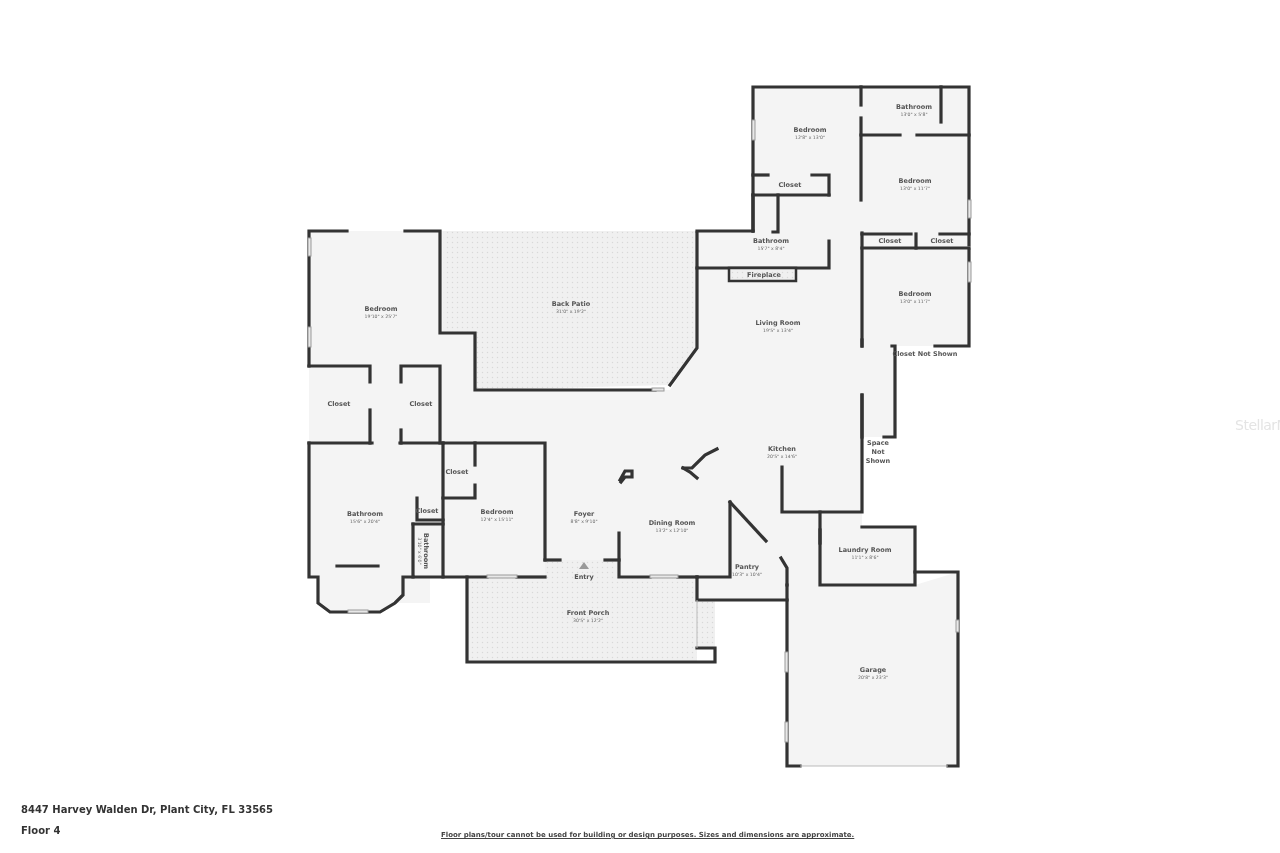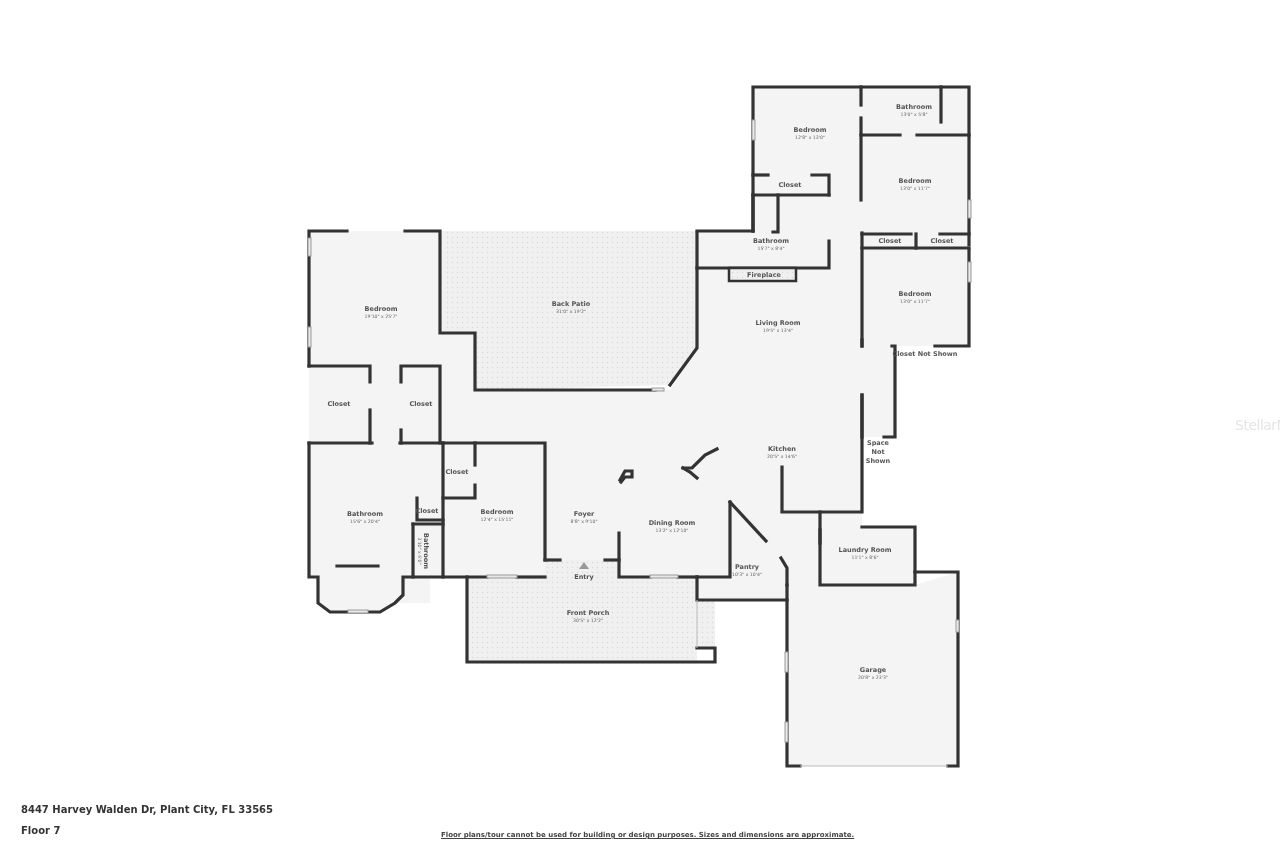--- a/index.html
+++ b/index.html
@@ -216,14 +216,14 @@
     <text class="room-name" x="588" y="615">Front Porch</text>
     <text class="room-dim" x="588" y="622">30'5" x 12'2"</text>
 
     <text class="room-name" x="873" y="672">Garage</text>
     <text class="room-dim" x="873" y="679">20'8" x 23'3"</text>
   </g>
 </svg>
 
 <div class="watermark">StellarMLS</div>
 <div class="footer-address">8447 Harvey Walden Dr, Plant City, FL 33565</div>
-<div class="footer-floor">Floor 7</div>
+<div class="footer-floor">Floor 4</div>
 <div class="footer-disclaimer">Floor plans/tour cannot be used for building or design purposes. Sizes and dimensions are approximate.</div>
 
 </body></html>

